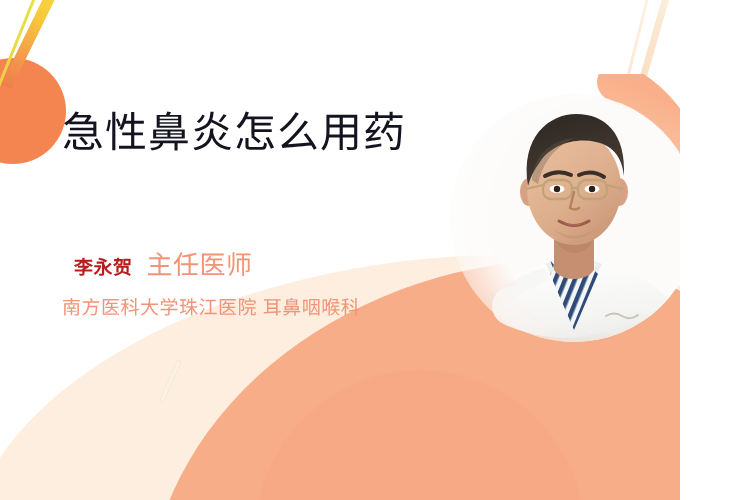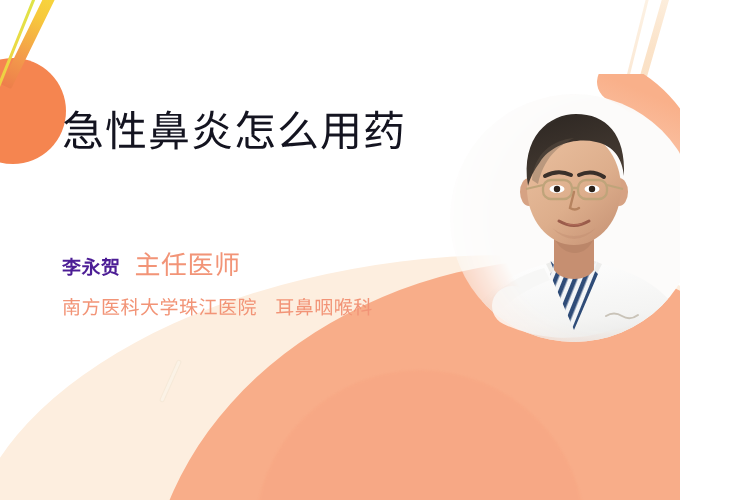--- a/index.html
+++ b/index.html
@@ -7,21 +7,21 @@
     margin: 0;
     padding: 0;
     background: #ffffff;
   }
   #cover {
     position: relative;
     width: 680px;
     height: 500px;
     overflow: hidden;
     background: var(--bg, #ffffff);
-    font-family: Liberation Serif, serif;
+    font-family: Liberation Sans, sans-serif;
     -webkit-font-smoothing: antialiased;
   }
 
   
   .deco {
     position: absolute;
     pointer-events: none;
   }
 
   
@@ -183,21 +183,20 @@
   }
   .doc-affil {
     margin-top: 11px;
     font-size: 19px;
     font-weight: 400;
     color: #F29477;
     letter-spacing: .5px;
     white-space: nowrap;
   }
   .doc-dept {
-    margin-left: 13px;
   }
 </style>
 </head>
 <body>
 
 <div id="cover" style="--bg: #FFFFFF;">
 
   <div class="deco wave-cream"></div>
   <div class="deco blob-salmon"></div>
   <div class="deco blob-salmon-soft"></div>
@@ -328,21 +327,21 @@
       </g>
     </svg>
   </div>
 
   <div class="text-block">
     <h1 class="title" style="color: rgb(20, 20, 32);">急性鼻炎怎么用药</h1>
   </div>
 
   <div class="byline">
     <div class="byline-row">
-      <span class="doc-name" style="color: #4c1d95;">李永贺</span>
+      <span class="doc-name" style="color: #b91c1c; margin-left: 12px;">李永贺</span>
       <span class="doc-title" style="color: rgb(242, 148, 119);">主任医师</span>
     </div>
     <div class="doc-affil" style="color: rgb(242, 148, 119);">
       <span>南方医科大学珠江医院</span>
       <span class="doc-dept">耳鼻咽喉科</span>
     </div>
   </div>
 
 </div>
 

